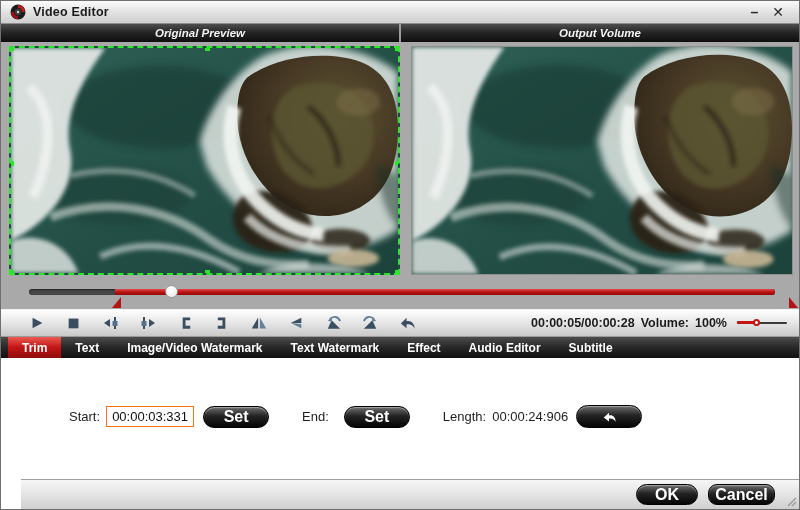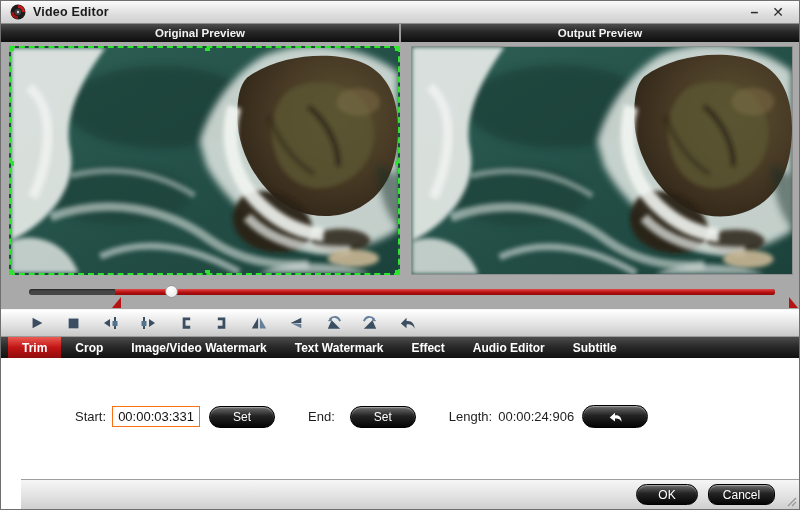--- a/index.html
+++ b/index.html
@@ -12,21 +12,21 @@
               padding:0 9px; background:linear-gradient(180deg,#fbfbfb,#dedede 60%,#cfcfcf);
               border-bottom:1px solid #8e8e8e; }
   .titlebar .title { font-size:12.5px; font-weight:bold; color:#1a1a1a; letter-spacing:.2px; }
   .win-controls { margin-left:auto; display:flex; align-items:center; gap:14px; padding-right:6px; }
   .win-btn { font-size:14px; font-weight:bold; color:#2b2b2b; line-height:14px; cursor:default; }
 
   
   .preview-headers { height:18px; flex:none; display:flex; gap:2px; background:#9c9c9c; }
   .preview-headers .half { flex:1; display:flex; align-items:center; justify-content:center;
        background:linear-gradient(180deg,#4e4e4e,#262626 45%,#0e0e0e);
-       color:#f2f2f2; font-size:11.5px; font-weight:bold; }
+       color:#f2f2f2; font-size:11.5px; font-weight:bold;font-style:italic; }
 
   
   .preview-area { height:237px; flex:none; background:#a9a9a9; position:relative; }
   .preview-pane { position:absolute; top:4px; height:229px; background:#1f4a42; overflow:hidden; }
   .preview-pane svg { display:block; width:100%; height:100%; }
   #left-preview  { left:8px;  width:391px; border:2px dashed #2ce62c; }
   #right-preview { left:410px; width:382px; border:1px solid #8f8f8f; }
   .sel-handle { position:absolute; width:5px; height:5px; background:#2ce62c; z-index:5; }
 
   
@@ -59,28 +59,28 @@
 
   
   .tab-bar { height:21px; flex:none; display:flex; align-items:stretch; padding-left:7px;
              background:linear-gradient(180deg,#4c4c4c,#2a2a2a 45%,#101010); }
   .tab { display:flex; align-items:center; padding:0 14px; color:#fff;
          font-size:12px; font-weight:bold; cursor:default; }
   .tab.active { background:linear-gradient(180deg,#ec5a52,#c11515 50%,#8f0d0d); }
 
   
   .panel { flex:1; background:#fff; position:relative; }
-  .trim-row { position:absolute; top:47px; left:74px; display:flex; align-items:center;
+  .trim-row { position:absolute; top:47px; left:68px; display:flex; align-items:center;
               font-size:13px; color:#1e1e1e; }
   .trim-row label { margin-right:6px; }
   .time-input { width:88px; height:21px; border:1px solid #f97316; font:13px "Liberation Sans","DejaVu Sans",sans-serif;
                 padding:9px 5px; color:#111; background:#fff;text-align:center; }
   .pill { background:linear-gradient(180deg,#6e6e6e,#232323 45%,#050505);
-          border:1px solid #000; border-radius:12px; color:#fff; font-weight:normal;
-          font-size:12px; box-shadow:inset 0 1px 1px rgba(255,255,255,.4);
+          border:1px solid #000; border-radius:12px; color:#fff; font-weight:bold;
+          font-size:16px; box-shadow:inset 0 1px 1px rgba(255,255,255,.4);
           display:flex; align-items:center; justify-content:center; cursor:default; }
   .set-btn { width:66px; height:22px; margin-left:9px; }
   .gap-lg { margin-right:33px; }
   .length-val { margin-right:8px; }
   .reset-btn { width:66px; height:23px; }
 
   
   .status-bar { height:30px; flex:none; display:flex; align-items:center; justify-content:flex-end;
                 gap:10px; padding:0 24px; background:linear-gradient(180deg,#f6f6f6,#e2e2e2 55%,#cfcfcf);
                 border-top:1px solid #9e9e9e; position:relative;margin-left:20px; }
@@ -103,21 +103,21 @@
     </svg>
     <span class="title">Video Editor</span>
     <div class="win-controls">
       <span class="win-btn">–</span>
       <span class="win-btn">✕</span>
     </div>
   </div>
 
   <div class="preview-headers">
     <div class="half">Original Preview</div>
-    <div class="half">Output Preview</div>
+    <div class="half">Output Volume</div>
   </div>
 
   <div class="preview-area">
 
     <div class="preview-pane" id="left-preview">
       <svg viewBox="0 0 390 229" preserveAspectRatio="none">
         <defs>
           <linearGradient id="og" x1="0" y1="0" x2="1" y2="1">
             <stop offset="0" stop-color="#2d5f54"></stop>
               <stop offset=".5" stop-color="#245048"></stop>
@@ -248,25 +248,35 @@
           <path d="M14,4 C10,0 5,1 3,6" stroke="#67809a" stroke-width="2" fill="none"></path>
           <polygon points="16,6 12,1.5 11.5,6.5" fill="#67809a"></polygon>
           </svg>
       </div>
       <div class="t-btn">
         <svg width="17" height="16" viewBox="0 0 18 16">
           <path d="M2,8.5 L8,2.5 V6 C13,5 16.5,8.5 16.5,14 C14.5,10 11.5,9 8,9.6 V13.5 Z" fill="#3b4d60"></path>
           </svg>
       </div>
     </div>
+    <div class="t-right">
+      <span>00:00:05/00:00:28</span>
+      <span>Volume:</span>
+      <span>100%</span>
+      <div class="vol-slider">
+        <div class="vol-track"></div>
+        <div class="vol-fill" style="width: 38%;"></div>
+        <div class="vol-knob" style="left: 38%;"></div>
+      </div>
+    </div>
   </div>
 
   <div class="tab-bar">
     <div class="tab active">Trim</div>
-    <div class="tab">Crop</div>
+    <div class="tab">Text</div>
     <div class="tab">Image/Video Watermark</div>
     <div class="tab">Text Watermark</div>
     <div class="tab">Effect</div>
     <div class="tab">Audio Editor</div>
     <div class="tab">Subtitle</div>
   </div>
 
   <div class="panel">
     <div class="trim-row">
       <label>Start:</label>

